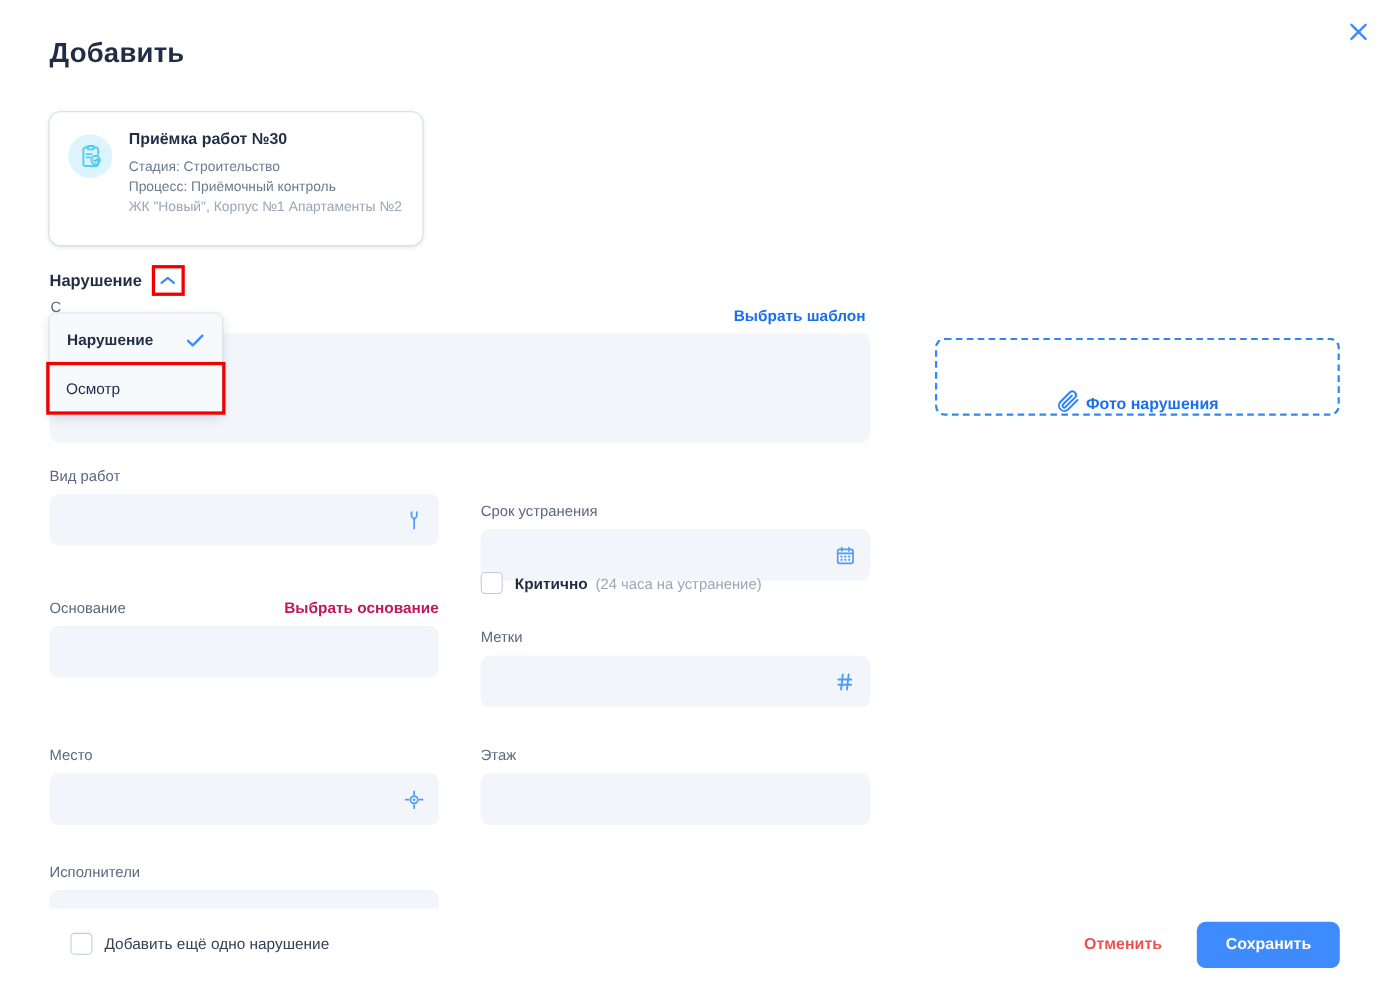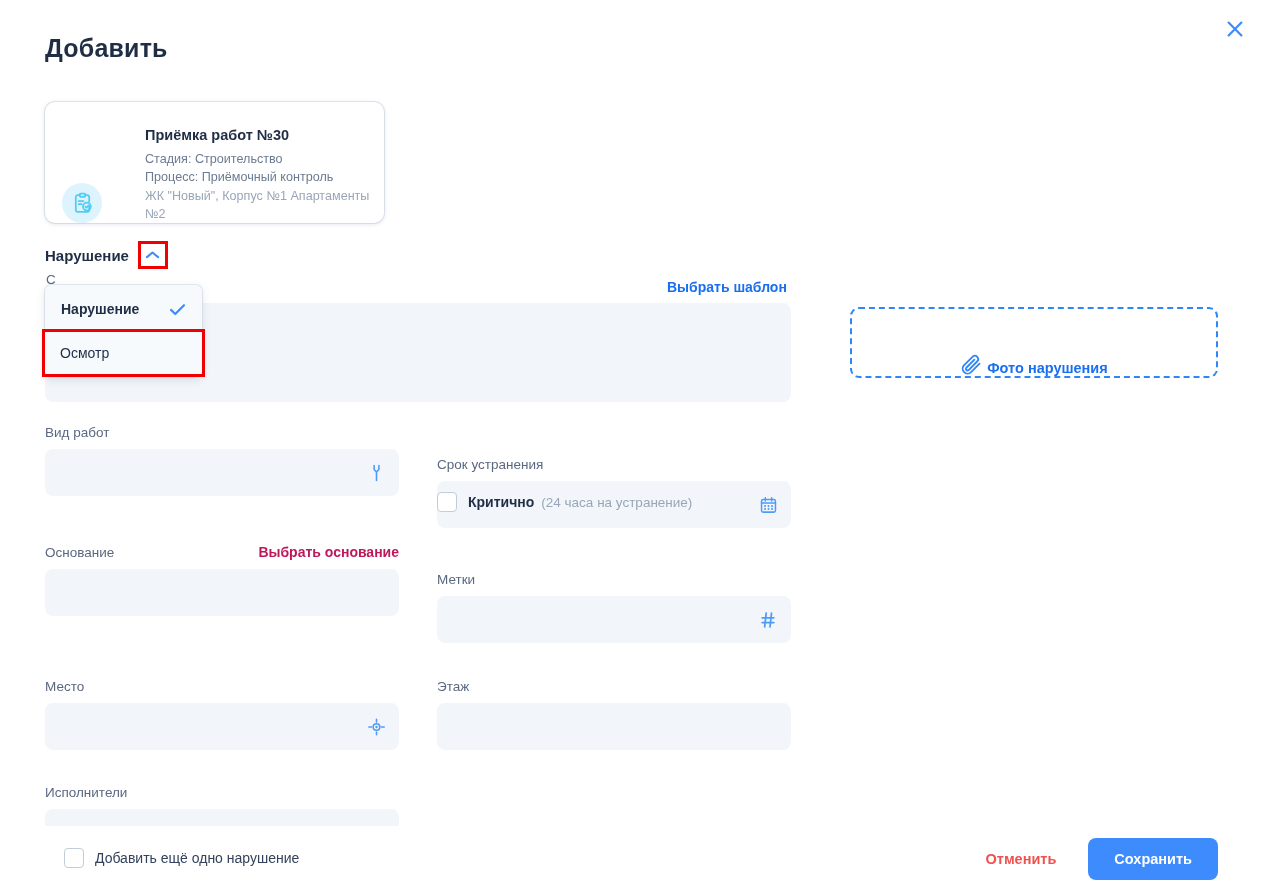--- a/index.html
+++ b/index.html
@@ -40,23 +40,22 @@
 
   
   .obj-card {
     position: absolute;
     left: 45px; top: 102px;
     width: 339px; height: 121px;
     background: #ffffff;
     border-radius: 10px;
     box-shadow: 0 1px 5px rgba(30,50,90,.14), 0 0 0 1px rgba(225,231,240,.85);
     display: flex;
-    align-items: flex-end;
+    align-items: flex-start;
     padding: 16px 14px 0 17px;
-    gap: 28px;
   }
   .obj-icon-wrap {
     width: 40px; height: 40px;
     flex: 0 0 40px;
     border-radius: 50%;
     background: #ddf3fd;
     display: flex; align-items: center; justify-content: center;
     margin-top: 4px;
   }
   .obj-icon-wrap svg { display: block; }
@@ -350,21 +349,21 @@
       <span class="field-icon">
         <svg width="19" height="19" viewBox="0 0 24 24" fill="none" stroke="currentColor" stroke-width="1.9" stroke-linecap="round" stroke-linejoin="round">
           <rect x="3.2" y="5" width="17.6" height="16" rx="2.2"></rect>
           <path d="M3.2 9.6h17.6M8 2.8v4M16 2.8v4"></path>
           <path d="M7.6 13.4h.02M12 13.4h.02M16.4 13.4h.02M7.6 17h.02M12 17h.02M16.4 17h.02" stroke-width="2.6"></path>
         </svg>
       </span>
     </div>
   </div>
 
-  <div class="cb-row" style="left:437px; top:492px;">
+  <div class="cb-row" style="left:437px; top:520px;">
     <span class="cb-box"></span>
     <span class="cb-strong">Критично</span>
     <span class="cb-note">(24 часа на устранение)</span>
   </div>
 
   <div class="field" style="left:45px; top:544px; width:354px;">
     <div class="field-label-row">
       <span class="field-label">Основание</span>
       <span class="field-action">Выбрать основание</span>
     </div>

